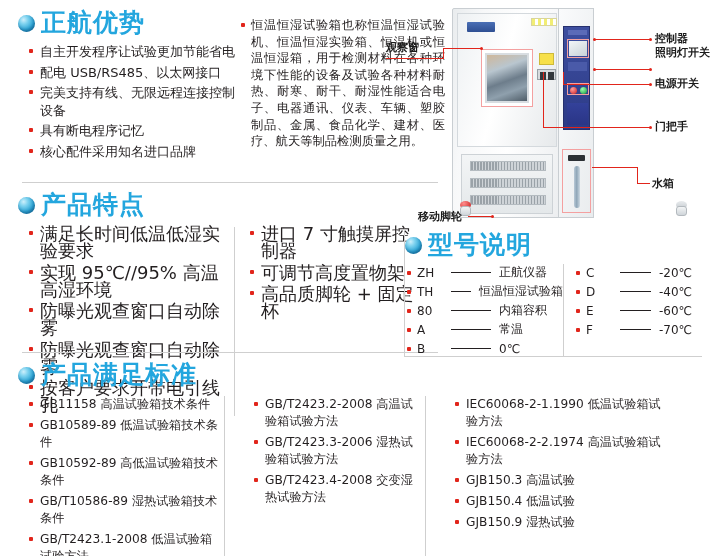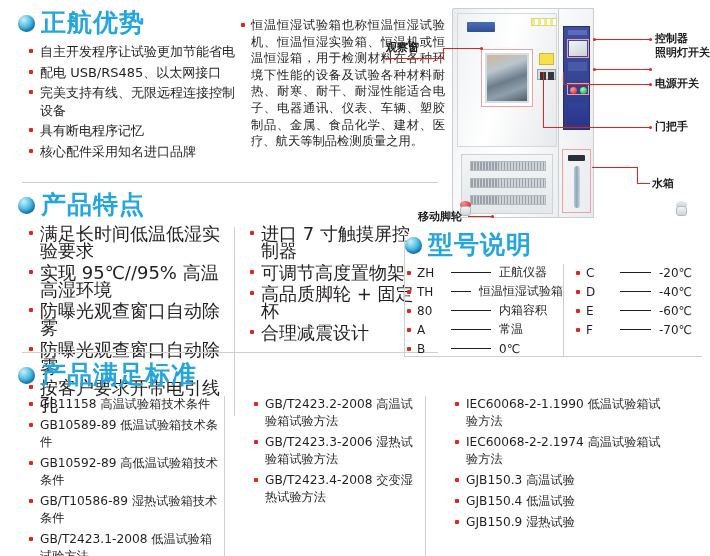--- a/index.html
+++ b/index.html
@@ -274,21 +274,20 @@
           <li>防曝光观查窗口自动除雾</li>
           <li>按客户要求开带电引线孔</li>
         </ul>
       </div>
       <div class="col-div"></div>
       <div class="col-b">
         <ul class="blist">
           <li>进口 7 寸触摸屏控制器</li>
           <li>可调节高度置物架</li>
           <li>高品质脚轮 + 固定杯</li>
-          <li>合理减震设计</li>
         </ul>
       </div>
     </div>
   </div>
 
   <div id="hr-mid"></div>
 
   <div id="photo">
     <div class="cab-body">
       <div class="cab-door">

